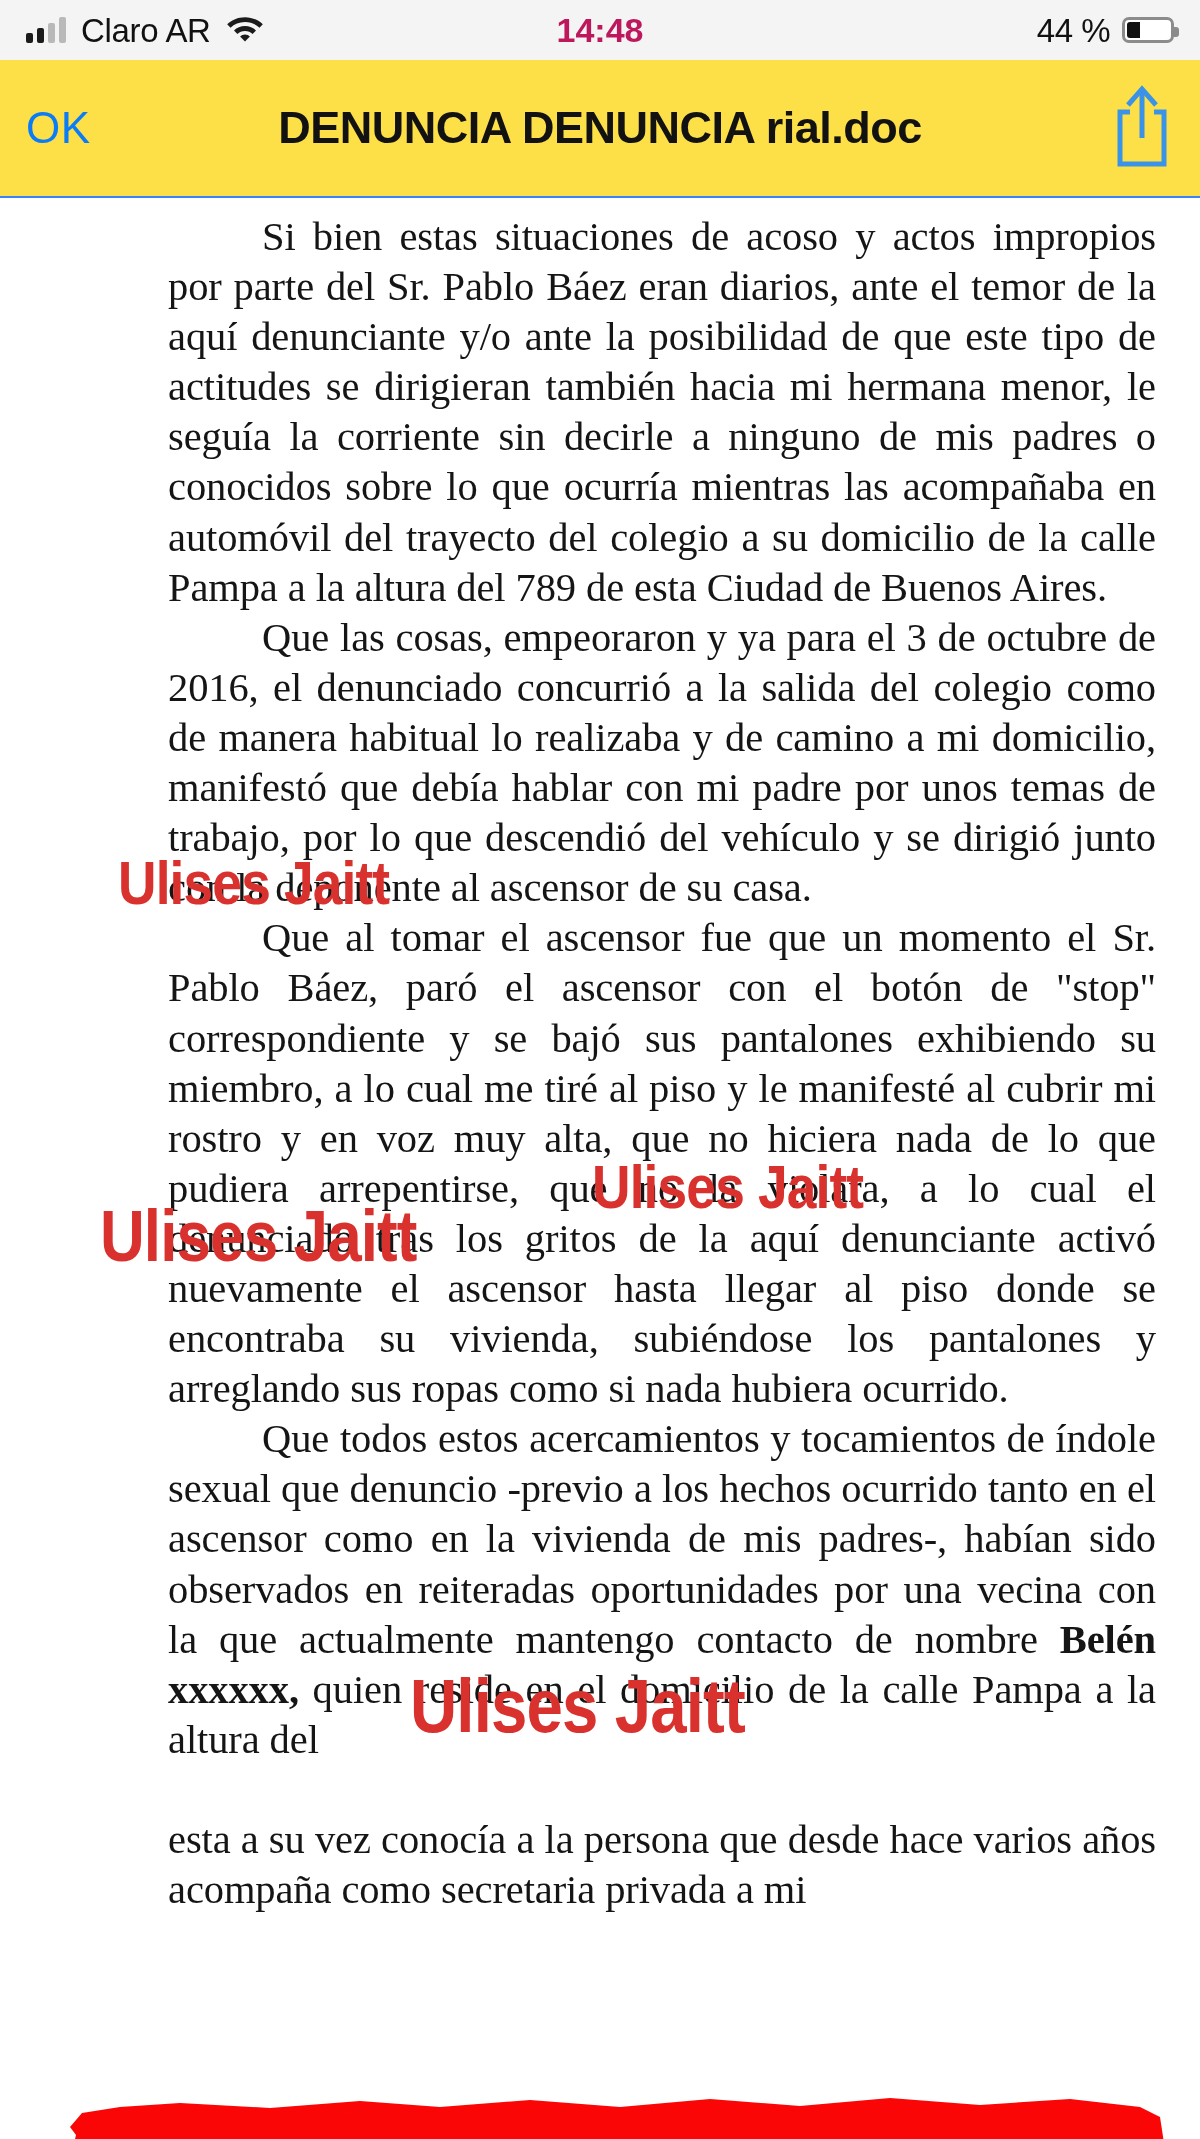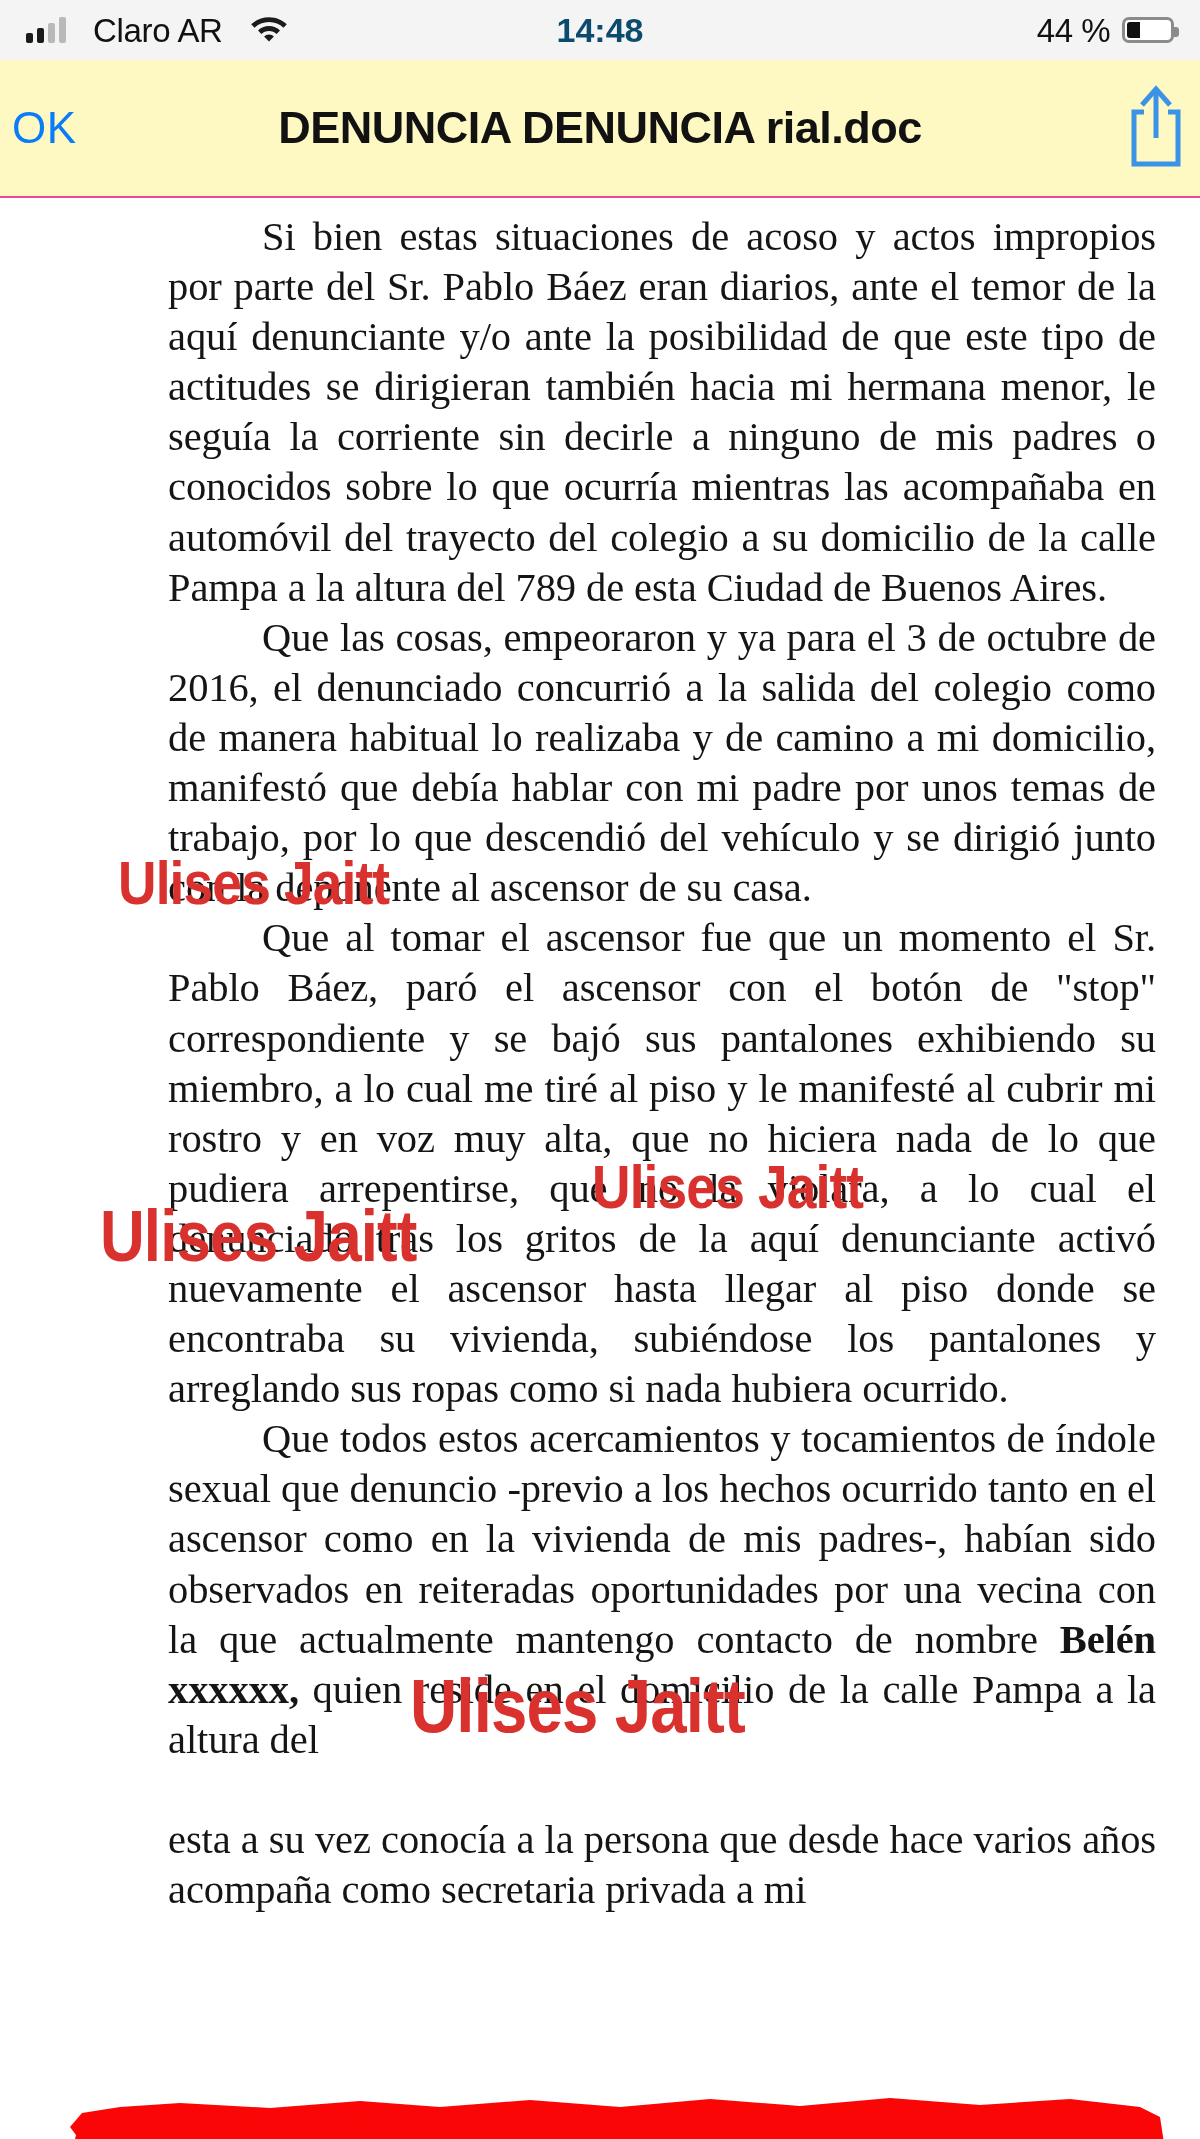--- a/index.html
+++ b/index.html
@@ -22,21 +22,21 @@
     height: 60px;
     background: #f4f4f4;
     display: flex;
     align-items: center;
     padding: 0 26px;
     box-sizing: border-box;
   }
   .status-left {
     display: flex;
     align-items: center;
-    gap: 27px;
+    gap: 15px;
     flex: 0 0 auto;
   }
   .signal-bars {
     display: flex;
     align-items: flex-end;
     gap: 4px;
     height: 26px;
   }
   .signal-bars i {
     display: block;
@@ -61,21 +61,21 @@
     position: absolute;
     left: 0;
     right: 0;
     top: 0;
     bottom: 0;
     display: flex;
     align-items: center;
     justify-content: center;
     font-size: 34px;
     font-weight: bold;
-    color: #0c4a6e;
+    color: #be185d;
     letter-spacing: 0px;
     pointer-events: none;
   }
 
   .status-right {
     margin-left: auto;
     display: flex;
     align-items: center;
     gap: 12px;
     flex: 0 0 auto;
@@ -115,25 +115,25 @@
     width: 26%;
     min-width: 13px;
     background: #111111;
     border-radius: 3px 0 0 3px;
   }
 
   
   .nav-bar {
     position: relative;
     height: 138px;
-    background: #fef9c3;
-    border-bottom: 2px solid #ec4899;
-    display: flex;
-    align-items: center;
-    padding: 0 12px;
+    background: #fde047;
+    border-bottom: 2px solid #3b82f6;
+    display: flex;
+    align-items: center;
+    padding: 0 26px;
     box-sizing: border-box;
   }
   .nav-ok {
     font-size: 44px;
     color: #0a7cf8;
     font-weight: 400;
     letter-spacing: 0.5px;
     flex: 0 0 auto;
     cursor: pointer;
     background: none;

